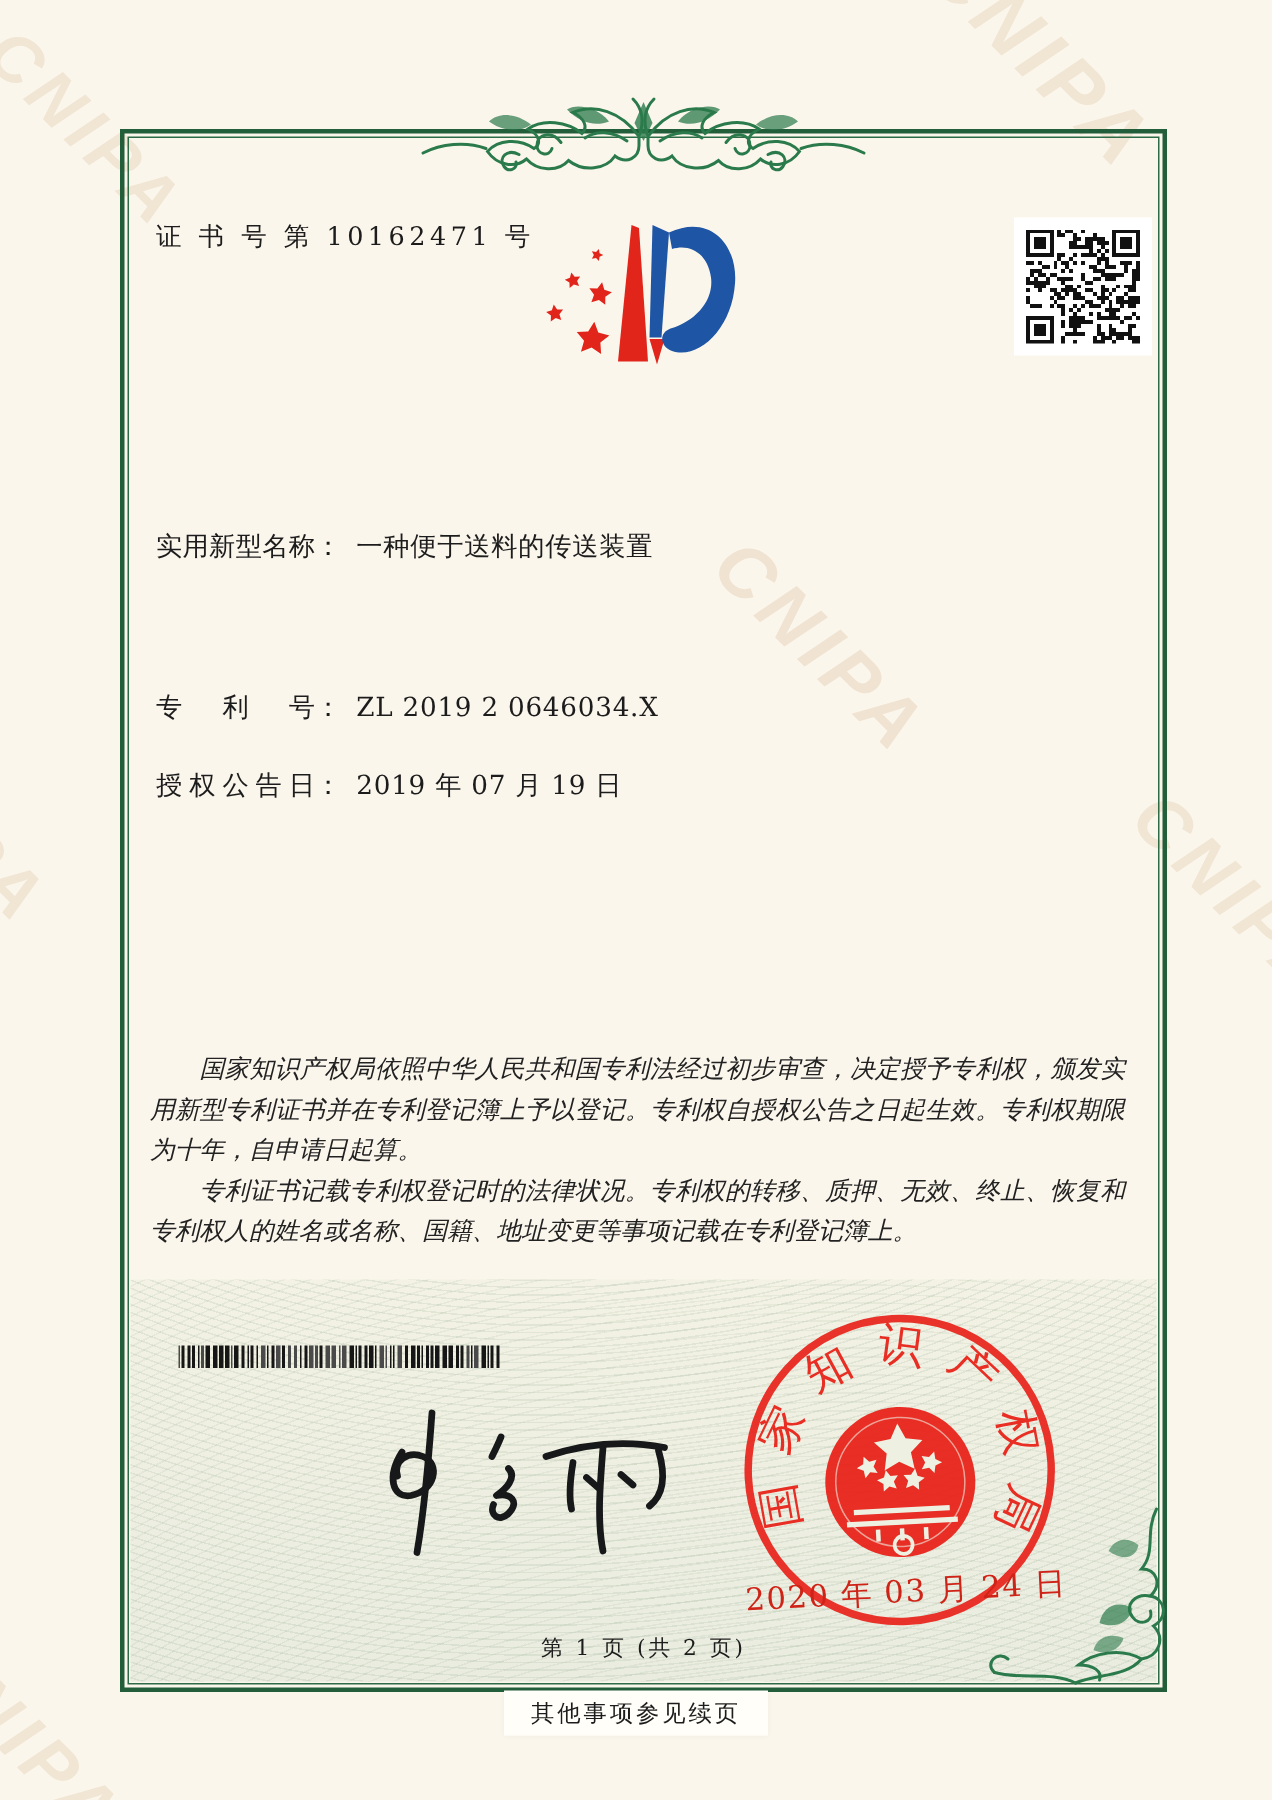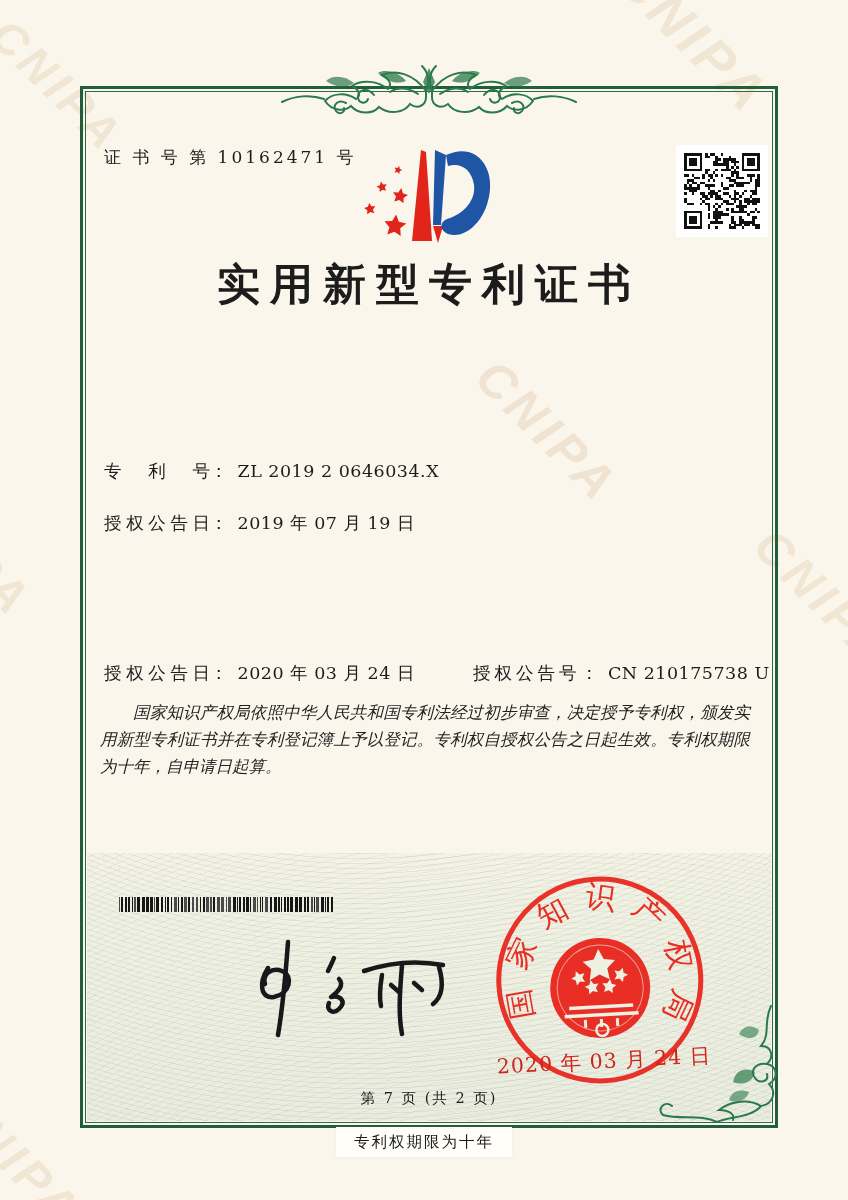--- a/index.html
+++ b/index.html
@@ -422,34 +422,34 @@
         <rect x="2" y="2" width="3" height="3" fill="#111"></rect>
         <rect x="22" y="0" width="7" height="7" fill="#111"></rect>
         <rect x="23" y="1" width="5" height="5" fill="#fff"></rect>
         <rect x="24" y="2" width="3" height="3" fill="#111"></rect>
         <rect x="0" y="22" width="7" height="7" fill="#111"></rect>
         <rect x="1" y="23" width="5" height="5" fill="#fff"></rect>
         <rect x="2" y="24" width="3" height="3" fill="#111"></rect>
       </svg>
   </div>
 
-  <div class="doc-title">实用新型专利证书</div>
-
+
+  <div class="frow" style="top:352px">
+    <span class="flabel">实用新型名称</span><span class="fcolon">：</span><span class="fval">一种便于送料的传送装置</span>
+  </div>
   <div class="frow" style="top:459px">
     <span class="flabel">专利号</span><span class="fcolon">：</span><span class="fval">ZL 2019 2 0646034.X</span>
   </div>
   <div class="frow" style="top:511px">
     <span class="flabel">授权公告日</span><span class="fcolon">：</span><span class="fval">2019 年 07 月 19 日</span>
   </div>
-  <div class="frow" style="top:661px">
-    <span class="flabel">授权公告日</span><span class="fcolon">：</span><span class="fval">2020 年 03 月 24 日</span><span class="grant-no"><span class="flabel2">授权公告号</span><span class="fcolon">：</span><span class="fval">CN 210175738 U</span></span>
-  </div>
 
   <div class="body-text">
     <p>国家知识产权局依照中华人民共和国专利法经过初步审查，决定授予专利权，颁发实用新型专利证书并在专利登记簿上予以登记。专利权自授权公告之日起生效。专利权期限为十年，自申请日起算。</p>
+    <p>专利证书记载专利权登记时的法律状况。专利权的转移、质押、无效、终止、恢复和专利权人的姓名或名称、国籍、地址变更等事项记载在专利登记簿上。</p>
   </div>
 
   <div class="barcode" id="barcode"><i style="width:1px;background:#4a4a4a"></i><i style="width:1px"></i><i style="width:2px;background:#161616"></i><i style="width:2px"></i><i style="width:2px;background:#161616"></i><i style="width:1px"></i><i style="width:2px;background:#161616"></i><i style="width:2px"></i><i style="width:1px;background:#161616"></i><i style="width:1px"></i><i style="width:2px;background:#4a4a4a"></i><i style="width:1px"></i><i style="width:3px;background:#161616"></i><i style="width:2px"></i><i style="width:3px;background:#161616"></i><i style="width:1px"></i><i style="width:3px;background:#161616"></i><i style="width:1px"></i><i style="width:3px;background:#161616"></i><i style="width:1px"></i><i style="width:1px;background:#4a4a4a"></i><i style="width:1px"></i><i style="width:3px;background:#161616"></i><i style="width:2px"></i><i style="width:2px;background:#161616"></i><i style="width:2px"></i><i style="width:1px;background:#161616"></i><i style="width:1px"></i><i style="width:2px;background:#161616"></i><i style="width:2px"></i><i style="width:1px;background:#161616"></i><i style="width:2px"></i><i style="width:3px;background:#4a4a4a"></i><i style="width:1px"></i><i style="width:1px;background:#161616"></i><i style="width:2px"></i><i style="width:2px;background:#161616"></i><i style="width:1px"></i><i style="width:3px;background:#4a4a4a"></i><i style="width:1px"></i><i style="width:2px;background:#161616"></i><i style="width:2px"></i><i style="width:2px;background:#4a4a4a"></i><i style="width:2px"></i><i style="width:2px;background:#4a4a4a"></i><i style="width:2px"></i><i style="width:1px;background:#161616"></i><i style="width:2px"></i><i style="width:2px;background:#161616"></i><i style="width:1px"></i><i style="width:3px;background:#4a4a4a"></i><i style="width:1px"></i><i style="width:2px;background:#4a4a4a"></i><i style="width:1px"></i><i style="width:2px;background:#161616"></i><i style="width:2px"></i><i style="width:3px;background:#4a4a4a"></i><i style="width:1px"></i><i style="width:3px;background:#4a4a4a"></i><i style="width:2px"></i><i style="width:1px;background:#4a4a4a"></i><i style="width:1px"></i><i style="width:3px;background:#4a4a4a"></i><i style="width:2px"></i><i style="width:3px;background:#161616"></i><i style="width:1px"></i><i style="width:1px;background:#161616"></i><i style="width:1px"></i><i style="width:2px;background:#161616"></i><i style="width:2px"></i><i style="width:2px;background:#161616"></i><i style="width:1px"></i><i style="width:3px;background:#161616"></i><i style="width:1px"></i><i style="width:1px;background:#161616"></i><i style="width:2px"></i><i style="width:3px;background:#4a4a4a"></i><i style="width:1px"></i><i style="width:1px;background:#4a4a4a"></i><i style="width:2px"></i><i style="width:1px;background:#161616"></i><i style="width:1px"></i><i style="width:1px;background:#161616"></i><i style="width:2px"></i><i style="width:3px;background:#4a4a4a"></i><i style="width:2px"></i><i style="width:2px;background:#161616"></i><i style="width:2px"></i><i style="width:3px;background:#161616"></i><i style="width:1px"></i><i style="width:2px;background:#161616"></i><i style="width:1px"></i><i style="width:1px;background:#161616"></i><i style="width:2px"></i><i style="width:2px;background:#161616"></i><i style="width:1px"></i><i style="width:2px;background:#161616"></i><i style="width:1px"></i><i style="width:3px;background:#161616"></i><i style="width:2px"></i><i style="width:3px;background:#161616"></i><i style="width:1px"></i><i style="width:3px;background:#161616"></i><i style="width:2px"></i><i style="width:2px;background:#161616"></i><i style="width:1px"></i><i style="width:2px;background:#161616"></i><i style="width:2px"></i><i style="width:2px;background:#4a4a4a"></i><i style="width:1px"></i><i style="width:1px;background:#161616"></i><i style="width:1px"></i><i style="width:3px;background:#4a4a4a"></i><i style="width:2px"></i><i style="width:3px;background:#161616"></i><i style="width:1px"></i><i style="width:1px;background:#161616"></i><i style="width:1px"></i><i style="width:2px;background:#161616"></i><i style="width:2px"></i><i style="width:2px;background:#161616"></i><i style="width:2px"></i></div>
 
   <svg class="sig" width="205" height="102" viewBox="0 0 205 102">
     <g stroke="#17181a" stroke-width="4.5" fill="none" stroke-linecap="round" stroke-linejoin="round">
       <path d="M42,4 C40,30 38,62 32,97"></path>
       <path d="M22,30 C12,46 15,61 28,59 C44,56 48,38 36,33 C26,29 16,36 19,46"></path>
       <path d="M88,20 C86,25 84,29 82,33"></path>
       <path d="M93,41 C99,47 91,55 85,59 C94,57 101,63 93,71 C87,77 80,72 83,65"></path>
@@ -486,18 +486,18 @@
           <circle cx="112" cy="158" r="6" fill="none" stroke="#eef0e2" stroke-width="2.5"></circle>
         </g>
       </g>
       <defs>
         <path id="star2" d="M0,-10 L2.94,-4.05 L9.51,-3.09 L4.76,1.55 L5.88,8.09 L0,5 L-5.88,8.09 L-4.76,1.55 L-9.51,-3.09 L-2.94,-4.05 Z"></path>
       </defs>
     </svg>
     <div class="seal-date">2020 年 03 月 24 日</div>
   </div>
 
-  <div class="page-num">第 7 页 (共 2 页)</div>
+  <div class="page-num">第 1 页 (共 2 页)</div>
   <div class="footer-note">
-    <span>专利权期限为十年</span>
+    <span>其他事项参见续页</span>
   </div>
 
 </div>
 
 </body></html>

